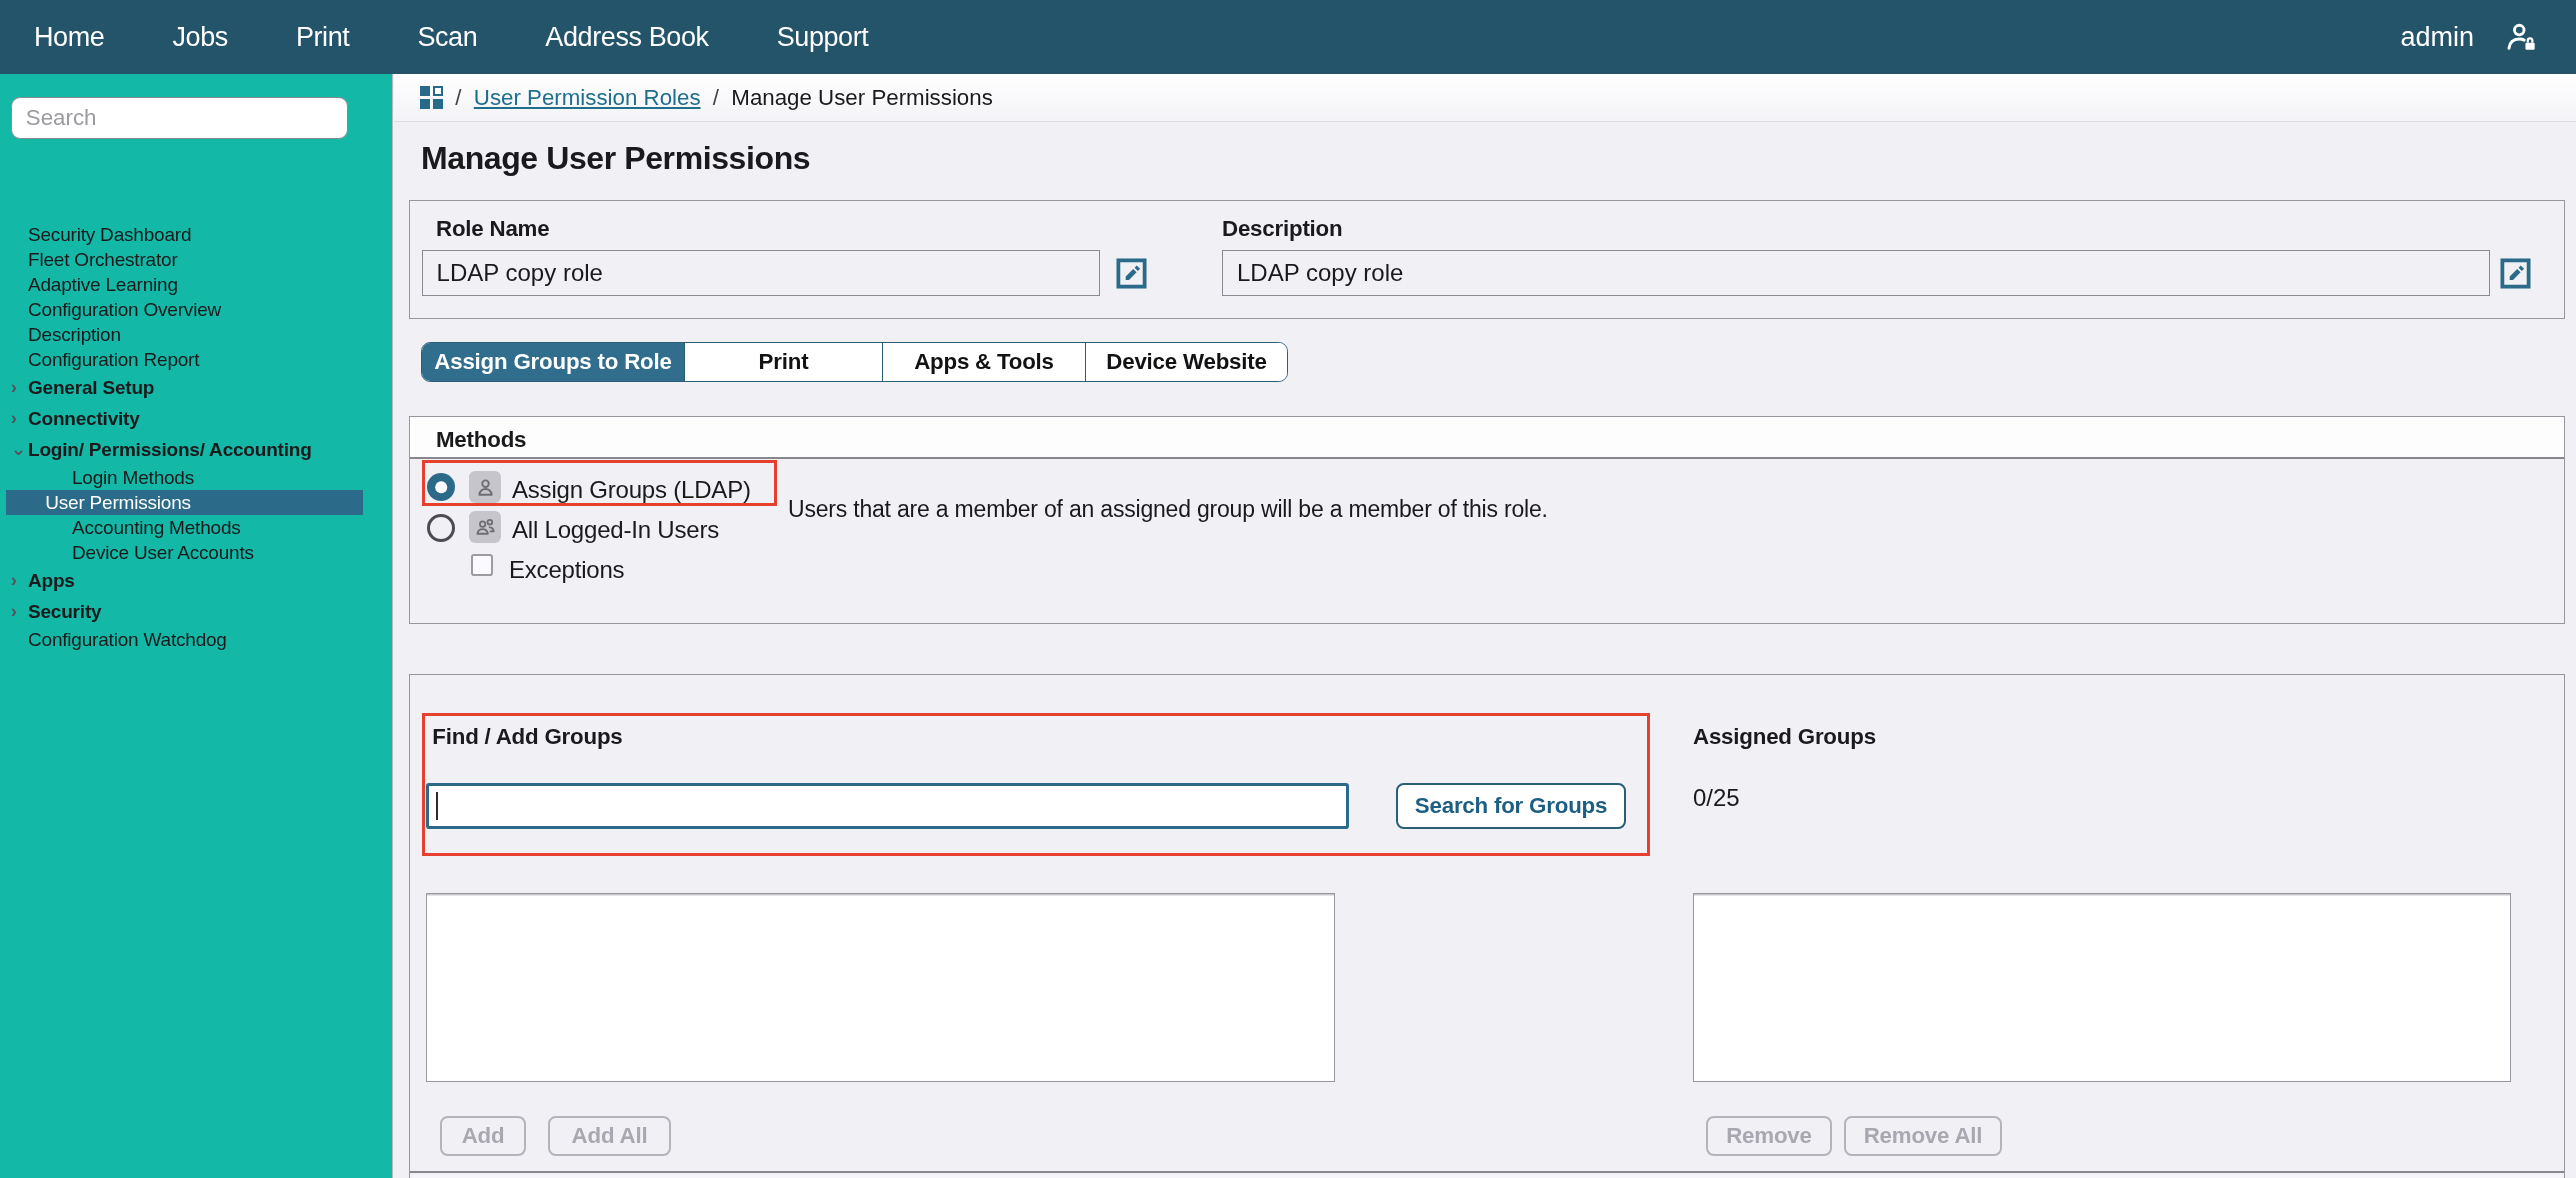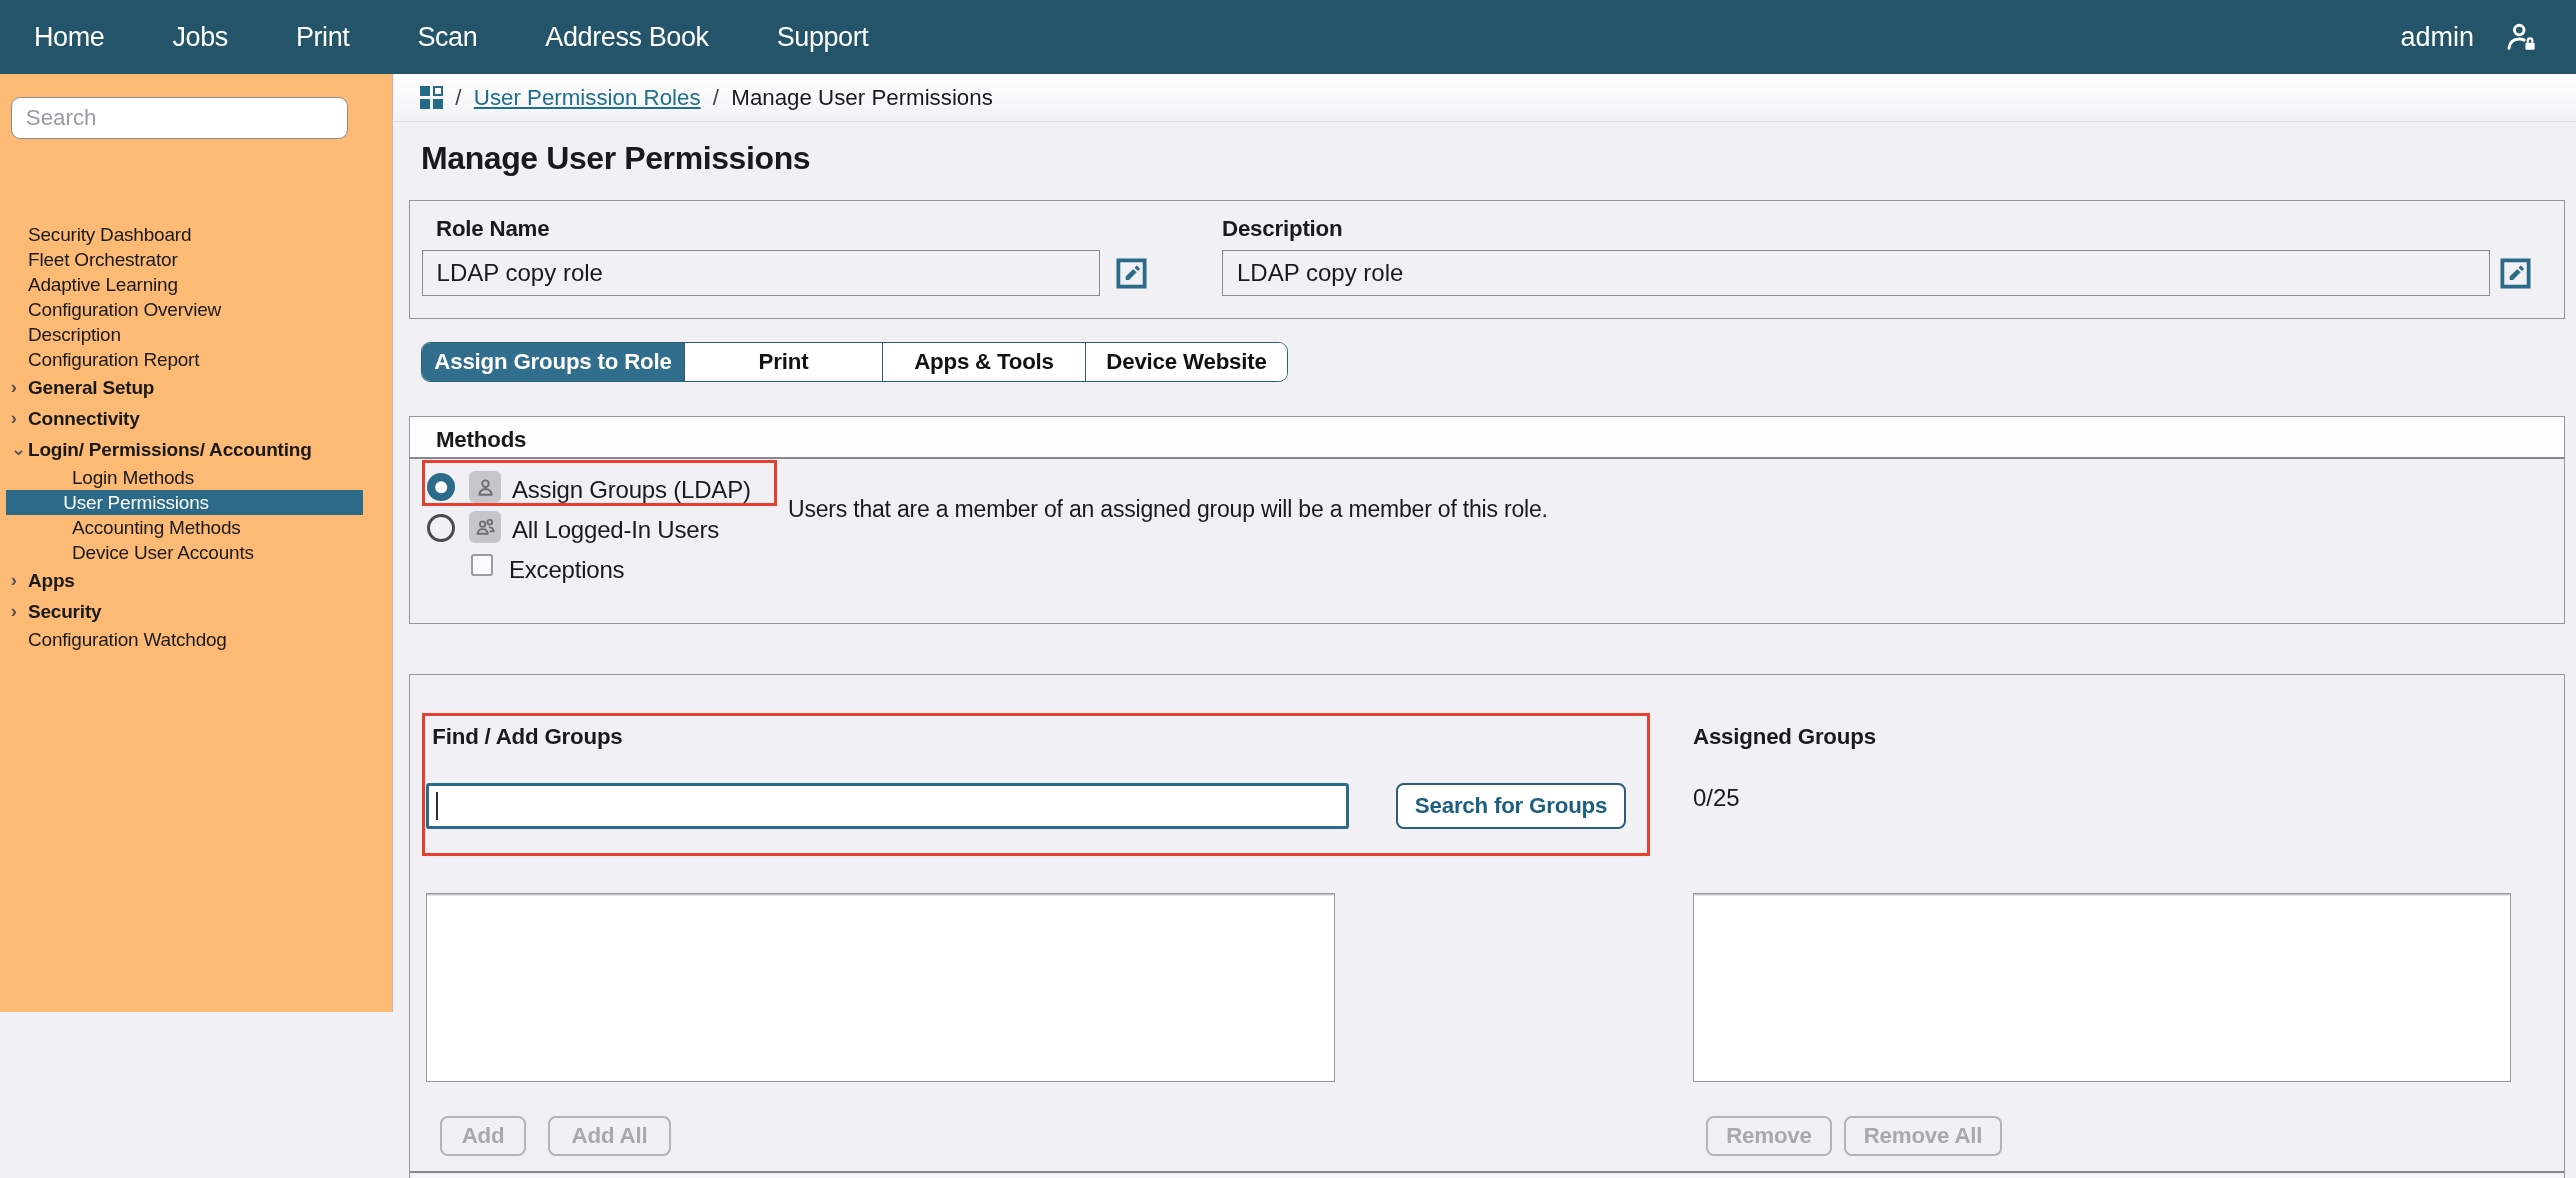--- a/index.html
+++ b/index.html
@@ -18,22 +18,22 @@
     color:#fff; font-size:27px; font-weight:500; letter-spacing:-0.4px;
     display:flex; align-items:center; padding:0 34px; cursor:pointer;
   }
   .topnav .nav-item.active{ background:#0d2a3a; }
   .topnav .spacer{ flex:1; }
   .topnav .user{ display:flex; align-items:center; gap:28px; padding-right:37px; color:#fff; font-size:27px; font-weight:500;}
   .user-icon svg{ display:block; }
 
   
   .sidebar{
-    position:absolute; left:0; top:74px; width:393px; height:938px;
-    background:#fdba74; border-right:1.5px solid #b9b8bf;
+    position:absolute; left:0; top:74px; width:393px; height:1105px;
+    background:#14b8a6; border-right:1.5px solid #b9b8bf;
   }
   .search-box{
     position:absolute; left:10.8px; top:23px; width:337px; height:42px;
     border:1.5px solid #8a8a90; border-radius:9.2px; background:#fff;
     font-size:22.3px; color:#1a1a1c; padding:0 14px;
     font-family:"Liberation Sans","DejaVu Sans",sans-serif;
   }
   .search-box::placeholder{ color:#9b9aa1; }
   .side-list{ position:absolute; left:0; top:148px; width:100%; }
   .srow{
@@ -42,21 +42,21 @@
     white-space:nowrap;
   }
   .srow.grp{ height:31px; font-weight:bold; padding-left:28px; }
   .srow.child{ padding-left:72px; }
   .srow .arrow{
     position:absolute; left:10.8px; font-size:18.5px; color:#55545a; font-weight:bold;
     top:50%; transform:translateY(-54%);
   }
   .srow.sel{
     background:#2b6b89; color:#fff;
-    margin-left:6.2px; margin-right:29px; padding-left:57px;
+    margin-left:6.2px; margin-right:29px; padding-left:39px;
   }
 
   
   .crumbbar{
     position:absolute; left:394px; top:74px; width:2182px; height:48px;
     background:linear-gradient(#ffffff,#f3f2f6);
     border-bottom:0.8px solid #dddce2;
     display:flex; align-items:center; padding-left:26px; gap:12.3px;
     font-size:22.3px;
   }

